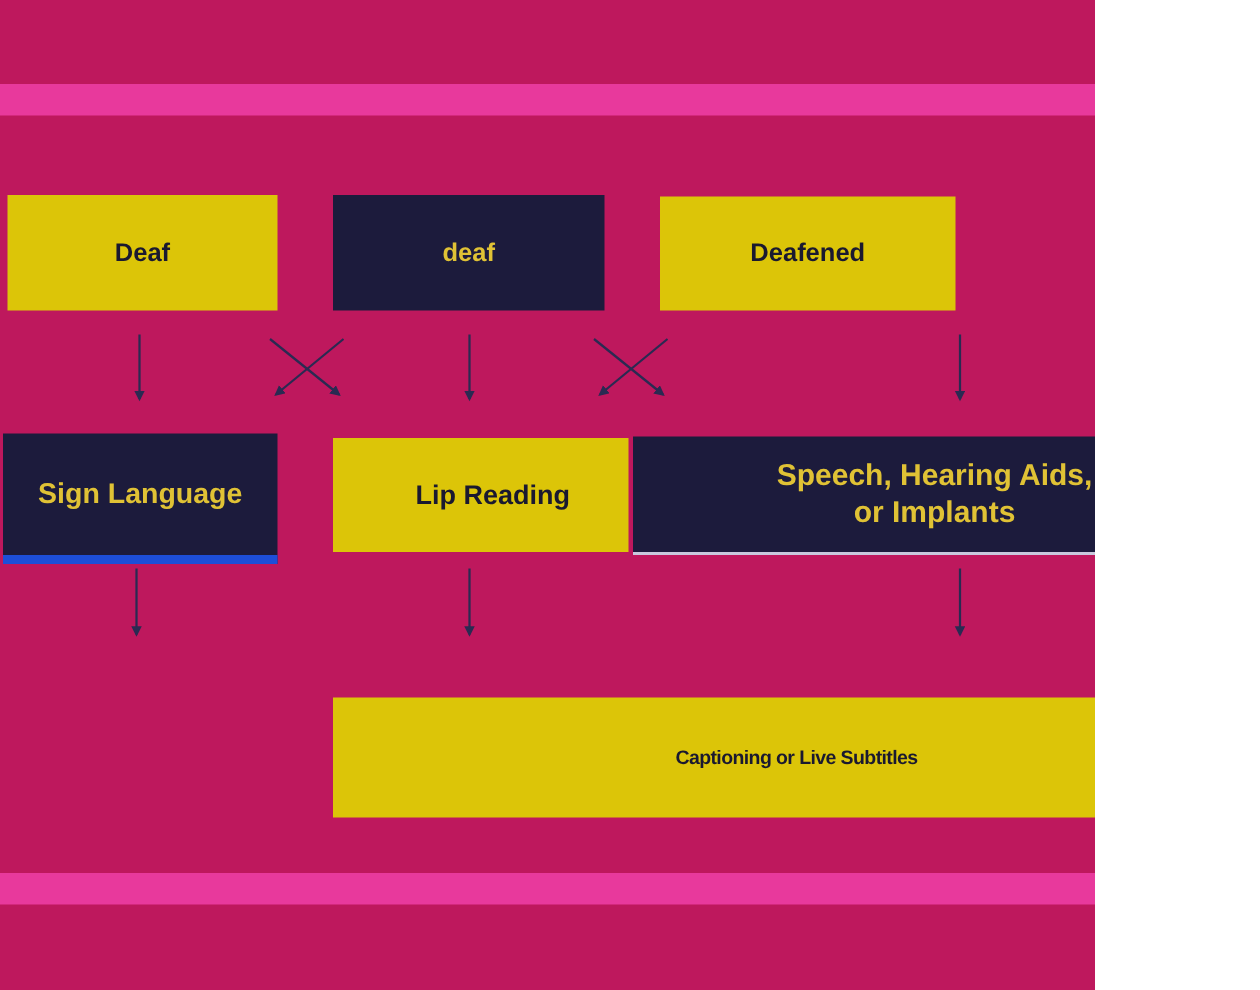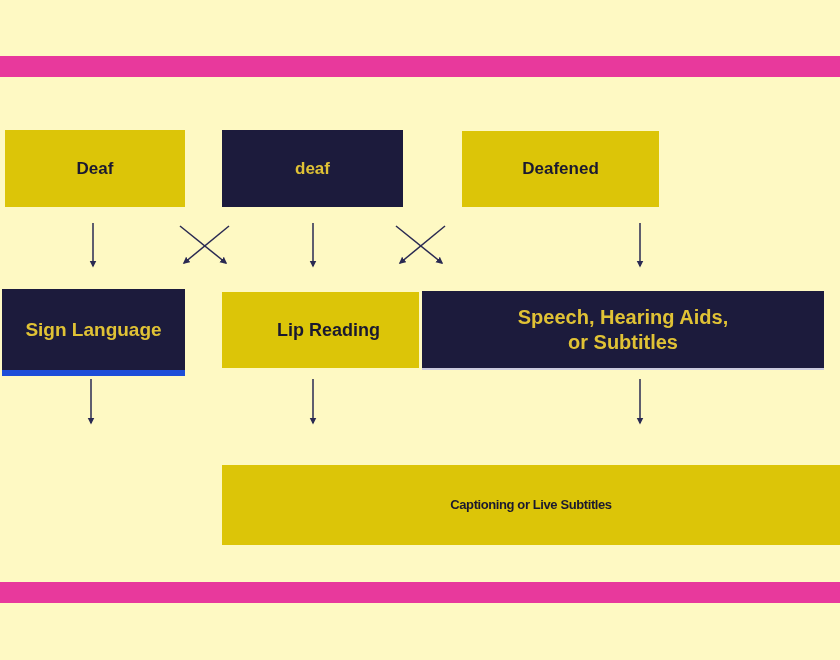--- a/index.html
+++ b/index.html
@@ -7,22 +7,22 @@
     --yellow:#dcc508;
     --navy:#1c1b3c;
     --dark-text:#1a1930;
     --yellow-text:#e0c235;
     --arrow:#2a2a52;
   }
   html,body{margin:0;padding:0;}
   body{font-family:"Liberation Sans",sans-serif;background:#fff;}
   #canvas{
     position:relative;
-    width:840px;height:660px;
-    background:#fef9c3;
+    width:730px;height:660px;
+    background:#be185d;
     overflow:hidden;
   }
   .accent-bar{
     position:absolute;left:0;width:840px;height:21px;
     background:var(--pink);
   }
   #top-bar{top:56px;}
   #bottom-bar{top:582px;}
   .box{
     position:absolute;
@@ -30,21 +30,21 @@
     align-items:center;justify-content:center;
     text-align:center;
     font-weight:bold;
     line-height:1.25;
   }
   .bg-yellow{background:var(--yellow);color:var(--dark-text);}
   .bg-navy{background:var(--navy);color:var(--yellow-text);}
   
   #box-deaf-capital{left:5px;top:130px;width:180px;height:77px;font-size:17px;}
   #box-deaf-lower{left:222px;top:130px;width:181px;height:77px;font-size:17px;}
-  #box-deafened{left:440px;top:131px;width:197px;height:76px;font-size:17px;margin-left:22px;}
+  #box-deafened{left:440px;top:131px;width:197px;height:76px;font-size:17px;}
   #box-hard-of-hearing{left:637px;top:131px;width:203px;height:76px;font-size:17px;}
   
   #box-sign-language{left:2px;top:289px;width:183px;height:81px;font-size:19px;border-bottom:6px solid #1d4ed8;}
   #box-lip-reading{left:222px;top:292px;width:181px;height:76px;font-size:18px;padding-left:16px;}
   #box-speech{left:422px;top:291px;width:402px;height:77px;font-size:20px;border-bottom:2px solid #c9c9dd;justify-content:center;}
   
   #box-signed-access{left:2px;top:449px;width:181px;height:78px;font-size:19px;letter-spacing:-0.4px;}
   #box-captioning{left:222px;top:465px;width:618px;height:80px;font-size:13px;letter-spacing:-0.4px;}
   #arrow-layer{
     position:absolute;left:0;top:0;width:840px;height:660px;
@@ -70,21 +70,21 @@
   </div>
 
   <div id="box-sign-language" class="box bg-navy">
     <span>Sign Language</span>
   </div>
   <div id="box-lip-reading" class="box bg-yellow">
     <span>Lip Reading</span>
   </div>
   <div id="box-speech" class="box bg-navy">
     <span>Speech, Hearing Aids,</span>
-    <span>or Subtitles</span>
+    <span>or Implants</span>
   </div>
 
   <div id="box-captioning" class="box bg-yellow">
     <span>Captioning or Live Subtitles</span>
   </div>
 
   <svg id="arrow-layer" width="840" height="660" viewBox="0 0 840 660">
     <defs>
       <marker id="ah" markerWidth="8" markerHeight="8" refX="5.5" refY="3.5" orient="auto" markerUnits="userSpaceOnUse">
         <path d="M0,0 L7,3.5 L0,7 z" fill="#2a2a52"></path>

